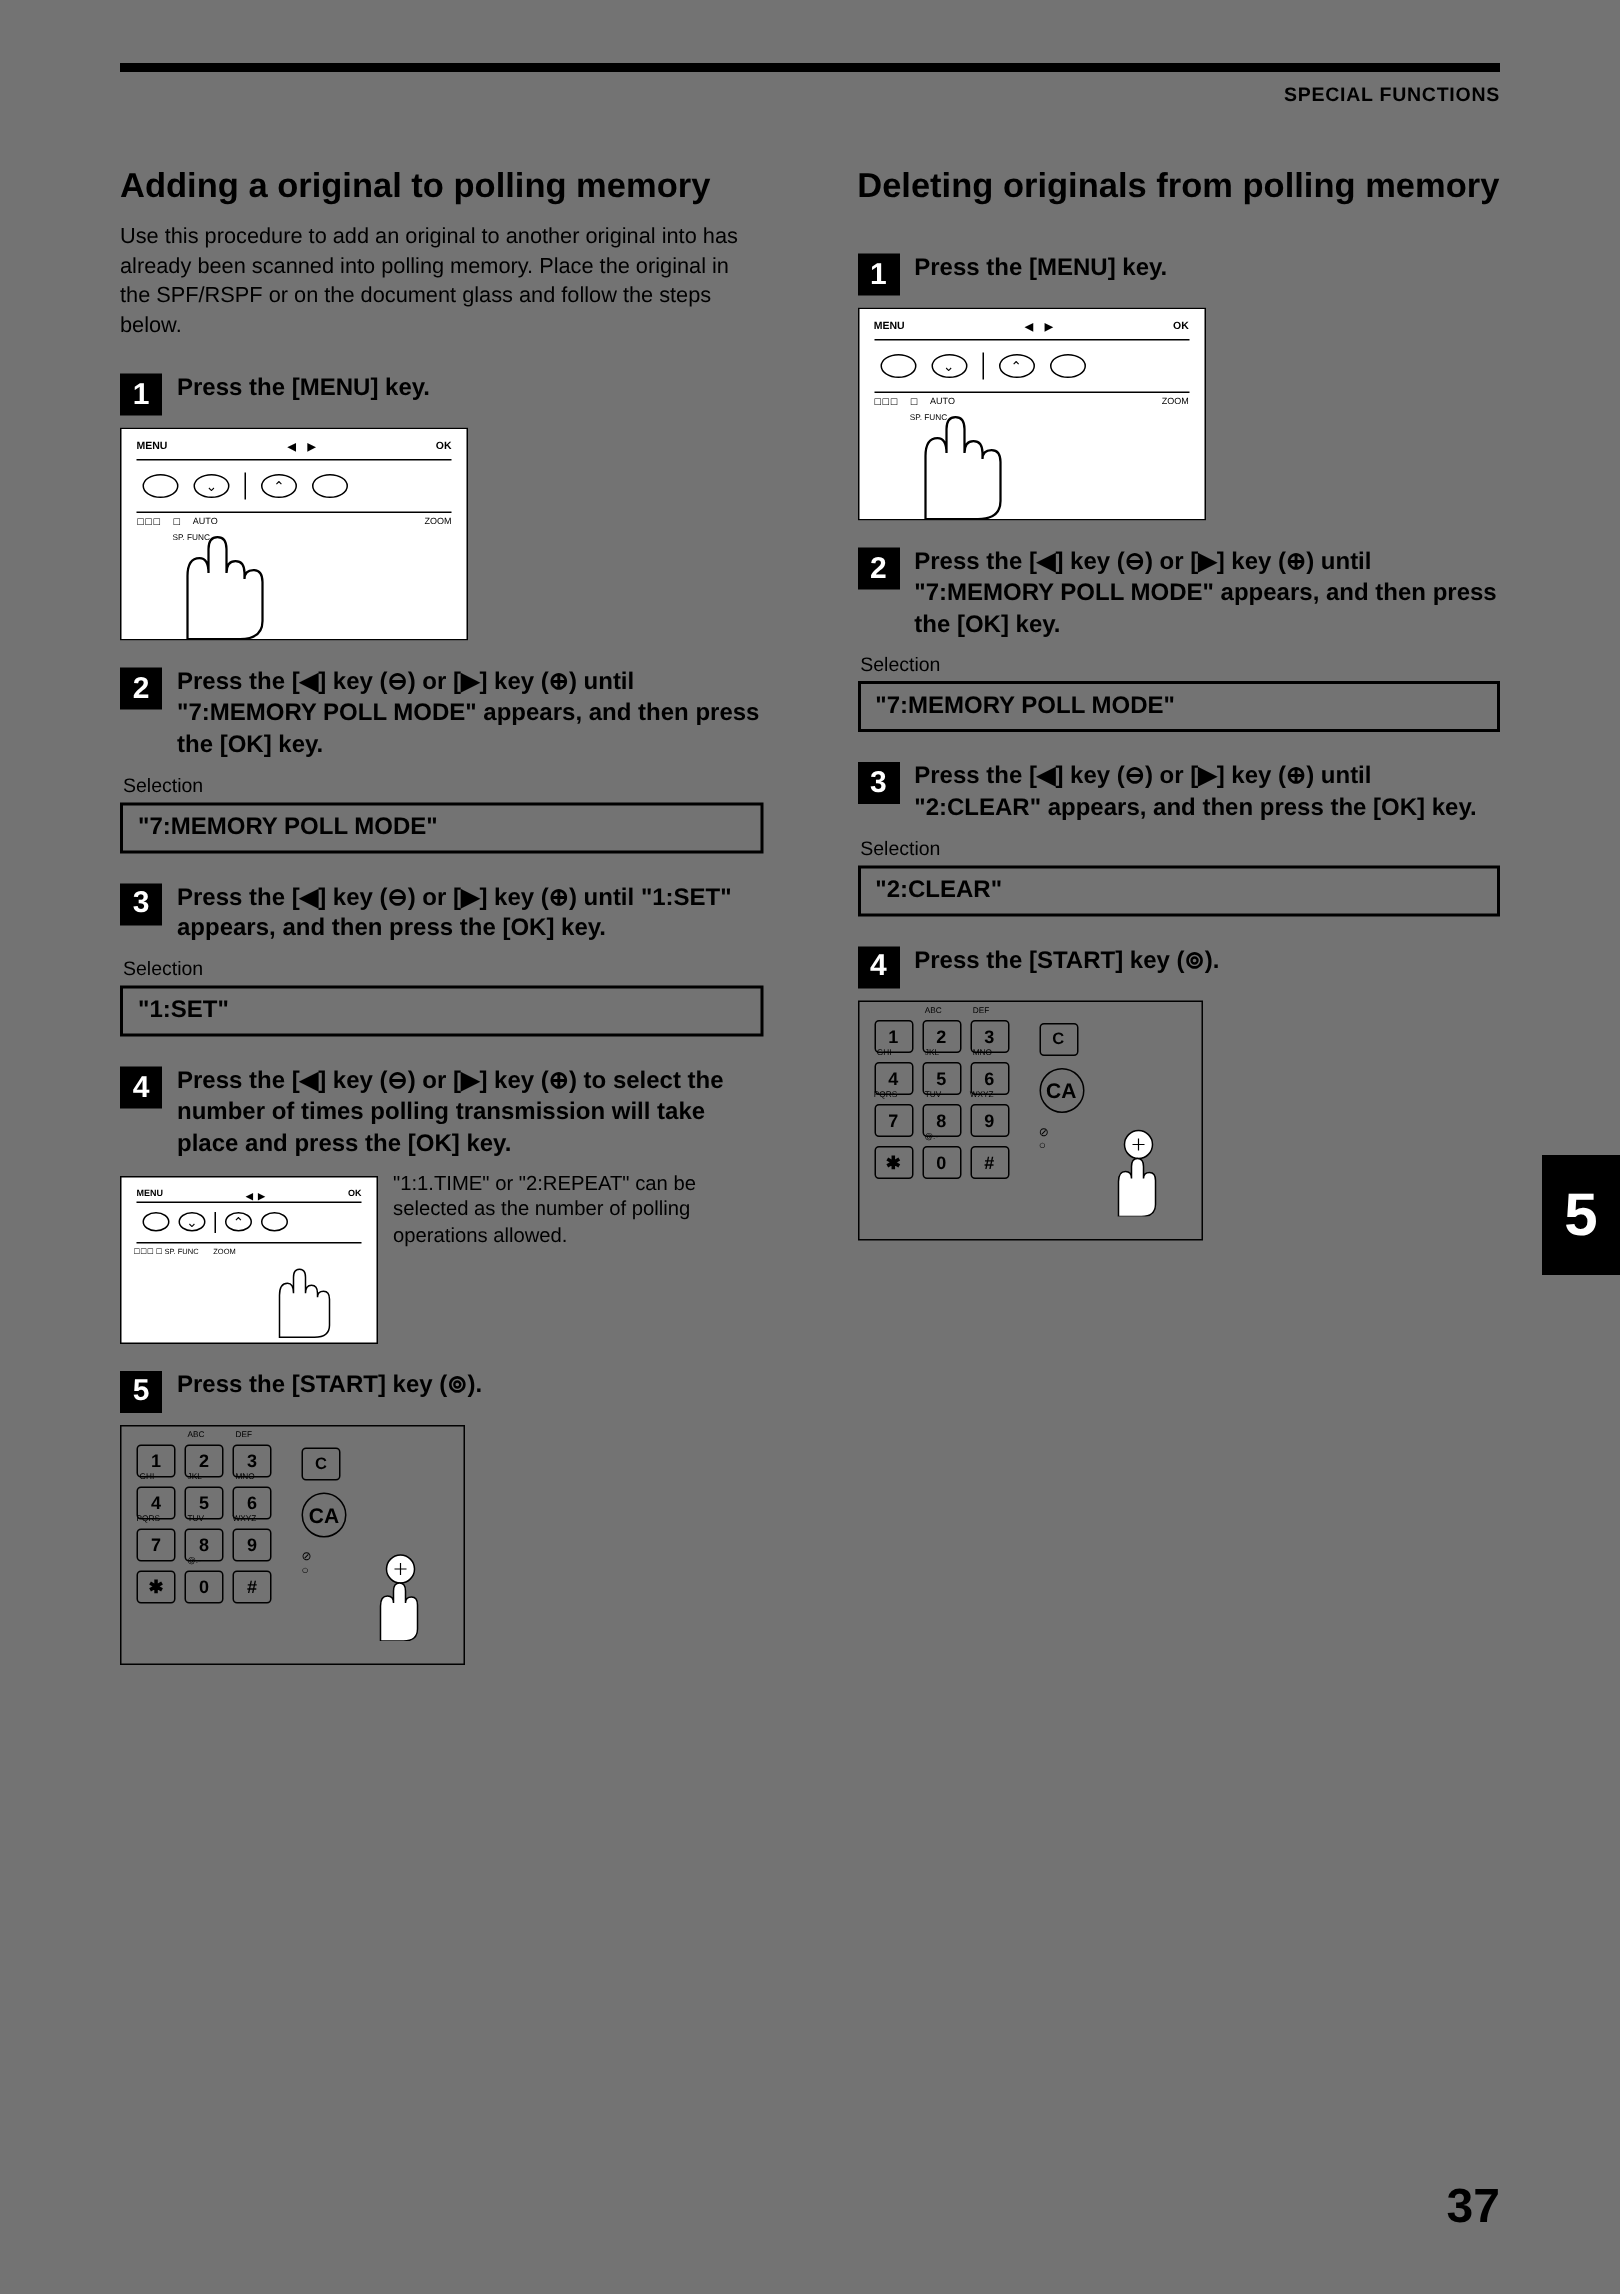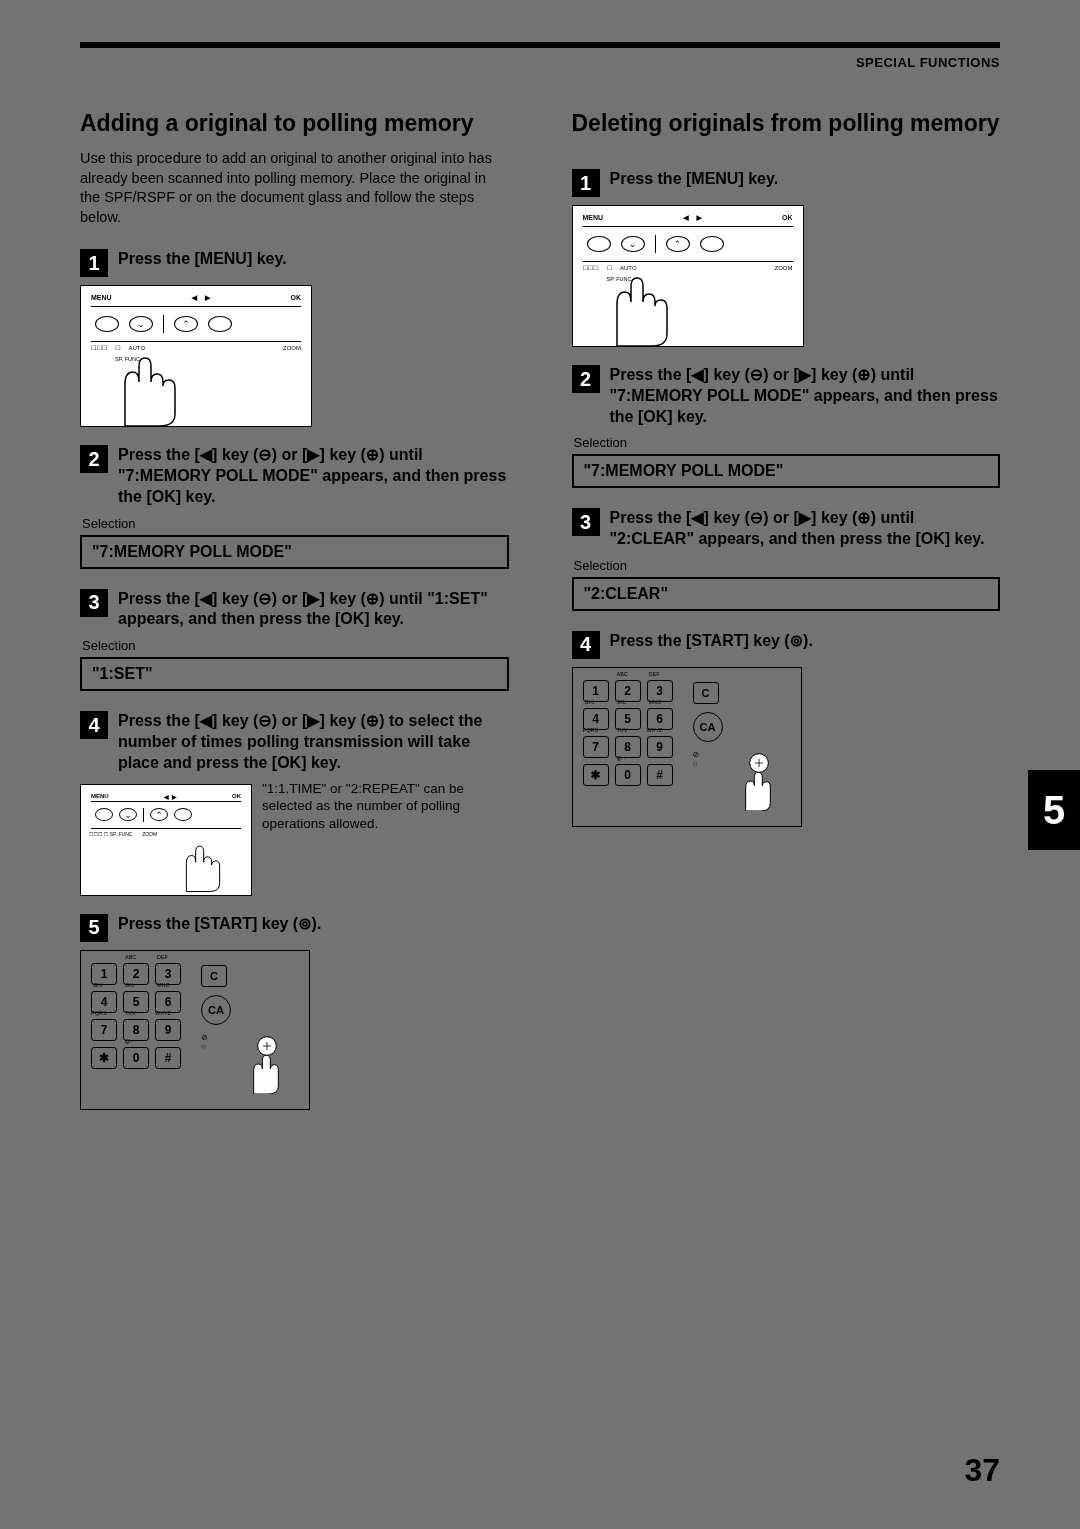--- a/index.html
+++ b/index.html
@@ -20,21 +20,21 @@
   .panel-diagram .mid{position:absolute;top:20px;left:10px;right:10px;border-top:1px solid #000;border-bottom:1px solid #000;height:34px;display:flex;align-items:center;gap:10px;padding:0 4px}
   .oval{width:22px;height:14px;border:1.5px solid #000;border-radius:50%;display:flex;align-items:center;justify-content:center;font-size:9px}
   .iconlbl{font-size:6px;line-height:1;text-align:center}
   .hand{position:absolute;bottom:0;left:24px;width:90px;height:72px}
   .hand svg{width:100%;height:100%}
   .keypad-diagram{border:1px solid #000;width:230px;height:160px;margin:8px 0 18px 0;position:relative;padding:12px 10px 10px 10px;box-sizing:border-box}
   .kp-grid{display:grid;grid-template-columns:repeat(3,26px);grid-auto-rows:22px;gap:6px 6px}
   .kp-key{border:1.5px solid #000;border-radius:3px;display:flex;align-items:center;justify-content:center;font-size:12px;font-weight:bold}
   .kp-side{position:absolute;top:14px;left:120px;display:flex;flex-direction:column;gap:8px}
   .kp-c{width:24px;height:20px;border:1.5px solid #000;border-radius:3px;display:flex;align-items:center;justify-content:center;font-size:11px;font-weight:bold}
-  .kp-ca{width:28px;height:28px;border:1.5px solid #000;border-radius:50%;display:flex;align-items:center;justify-content:center;font-size:11px;font-weight:bold}
+  .kp-ca{width:28px;height:28px;border:1.5px solid #000;border-radius:50%;display:flex;align-items:center;justify-content:center;font-size:14px;font-weight:bold}
   .kp-hand{position:absolute;bottom:0;right:12px;width:60px;height:75px}
   .tiny{position:absolute;font-size:5.5px;text-align:center;line-height:1}
   .step4-row{display:flex;gap:10px;align-items:flex-start;margin-bottom:18px}
   .step4-text{font-size:13.5px;line-height:1.3;flex:1}
   .page-num{position:absolute;bottom:40px;right:80px;font-size:32px;font-weight:bold}
   .chapter-tab{position:absolute;right:0;top:770px;width:52px;height:80px;background:#000;color:#fff;font-size:40px;font-weight:bold;display:flex;align-items:center;justify-content:center}
 </style>
 </head>
 <body>
 

